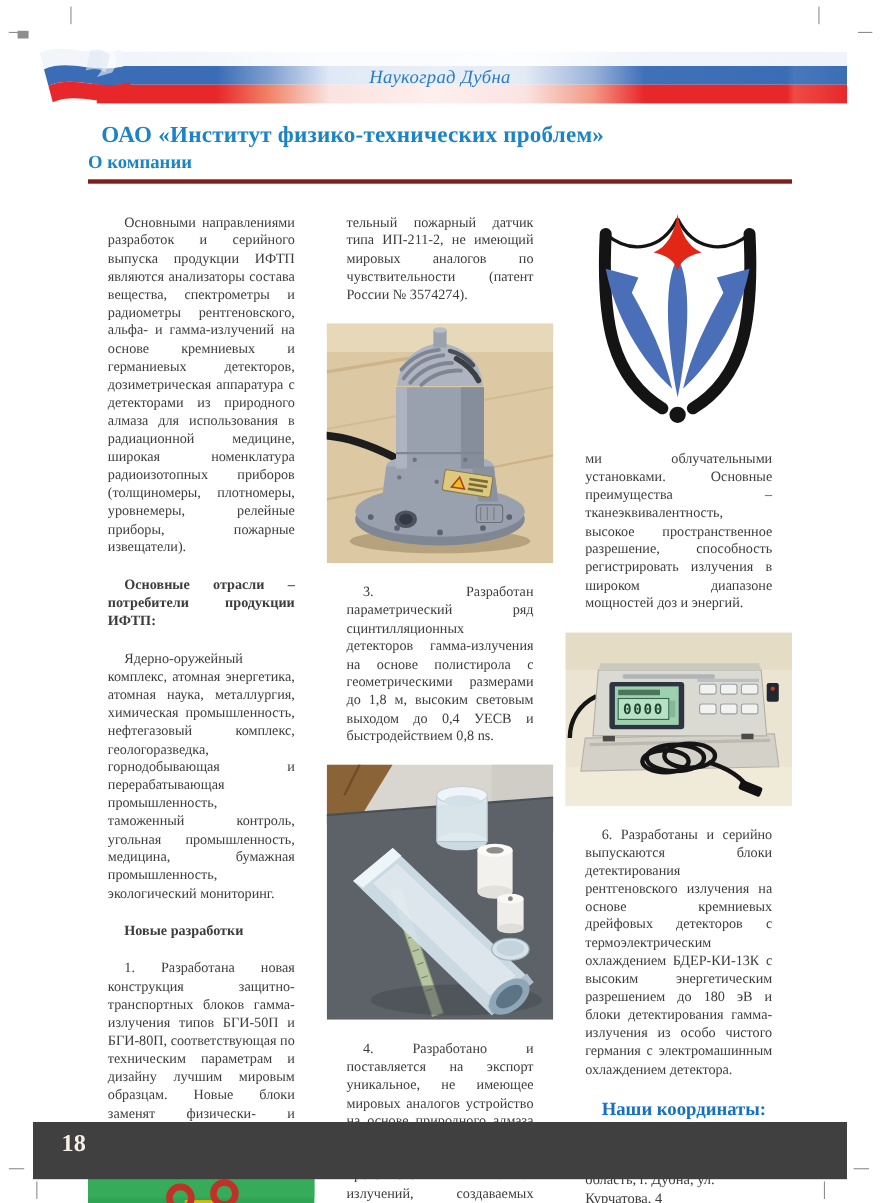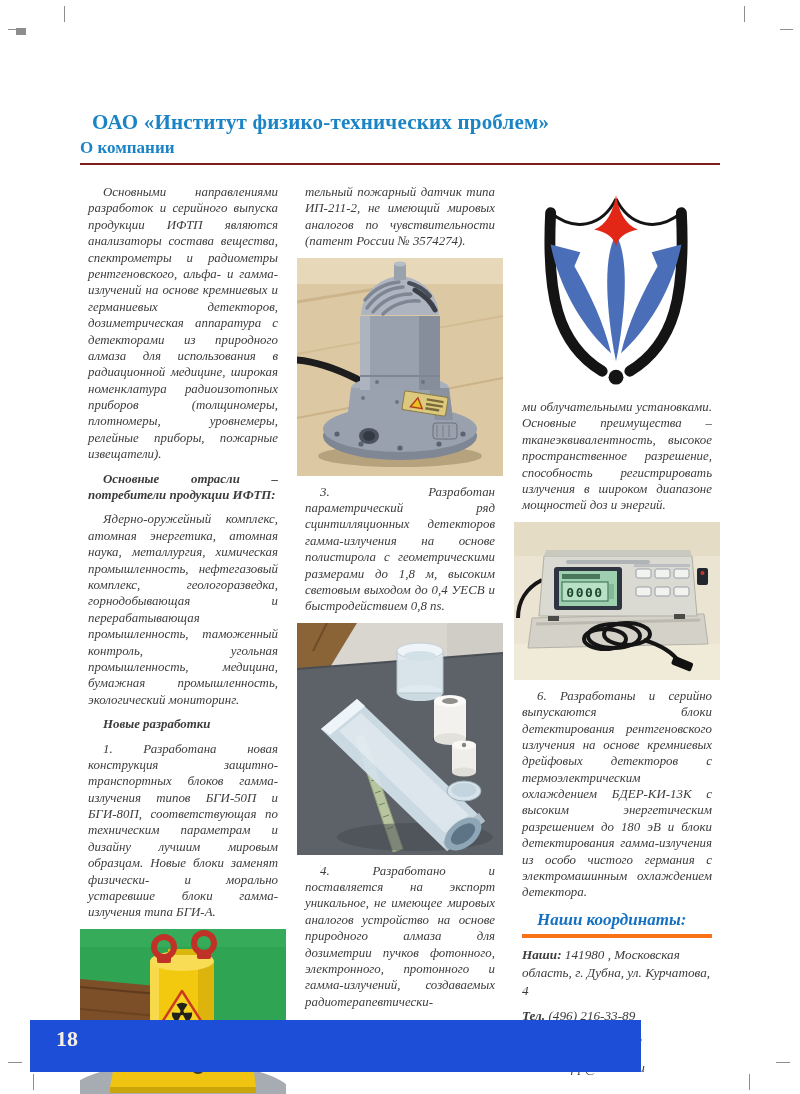--- a/index.html
+++ b/index.html
@@ -22,56 +22,71 @@
       #fae3e0 31%,#fdefed 45%,#fae4e2 57%,#f29b88 66%,#e8272b 73%,#e8272b 92%,#ee4b45 93%,#e8272b 100%);}
   .banner-text{position:absolute;left:0;right:0;top:24px;text-align:center;
       font-style:italic;color:#2b7cc0;font-size:17px;letter-spacing:.3px;}
   .flag-svg{position:absolute;left:0;top:0;}
 
   
   .doc-title{position:absolute;left:80px;top:98px;margin:12px;color:#1b84c6;
       font-size:21px;font-weight:bold;letter-spacing:.2px;}
   .section-head{position:absolute;left:80px;top:138px;width:640px;}
   .section-head h2{margin:0;color:#1b84c6;font-size:17px;font-weight:bold;
-      padding-bottom:5px;border-bottom:2px solid #7f1d1d;}
+      padding-bottom:5px;border-bottom:4px solid #7f1d1d;}
 
   
   .columns{position:absolute;left:80px;top:176px;width:640px;display:flex;gap:11px;}
   .col{width:206px;font-size:12.9px;line-height:1.27;color:#3d3c3c;text-align:justify;}
-  .col p{margin:8px;text-indent:15px;font-style:italic;}
+  .col p{margin:18px;text-indent:15px;}
   .col p.noindent{text-indent:0;}
   .col p.bold{font-weight:bold;}
   figure{margin:7px 0;padding:0;line-height:0;border-radius:24px;}
   figure svg{display:block;}
 
   
   .contacts-title{margin:16px 0 8px;color:#1470c2;font-size:17px;font-weight:bold;
       padding-bottom:4px;border-bottom:4px solid #f97316;text-indent:0;text-align:left;}
   .contact-line{text-indent:0 !important;text-align:left;font-size:13.2px;line-height:1.34;}
   .contact-line b{font-weight:bold;}
 
   
-  .footer-bar{position:absolute;left:30px;top:1020px;width:611px;height:52px;background:#1d4ed8;}
+  .footer-bar{position:absolute;left:30px;top:1020px;width:740px;height:52px;background:#404040;}
   .page-number{color:#f6efe4;font-size:22px;margin:6px 0 0 26px;font-weight:bold;}
 </style>
 </head>
 <body>
 
 <div class="page">
 
   <div class="crop" style="left:64px;top:6px;width:1px;height:16px;"></div>
   <div class="crop" style="left:8px;top:29px;width:13px;height:1px;"></div>
   <div class="crop" style="left:16px;top:28px;width:10px;height:7px;"></div>
   <div class="crop" style="left:744px;top:6px;width:1px;height:16px;"></div>
   <div class="crop" style="left:780px;top:29px;width:13px;height:1px;"></div>
   <div class="crop" style="left:33px;top:1074px;width:1px;height:16px;"></div>
   <div class="crop" style="left:8px;top:1062px;width:14px;height:1px;"></div>
   <div class="crop" style="left:749px;top:1074px;width:1px;height:16px;"></div>
   <div class="crop" style="left:776px;top:1062px;width:14px;height:1px;"></div>
 
+  <header class="ribbon">
+    <div class="band">
+      <div class="stripe white"></div>
+      <div class="stripe blue"></div>
+      <div class="stripe red"></div>
+    </div>
+    <svg class="flag-svg" width="120" height="62" viewBox="0 0 120 62">
+      <path d="M6,12 C30,2 52,17 80,9 L84,24 C56,32 34,17 10,27 Z" fill="#f2f6fb"></path>
+      <path d="M10,27 C34,17 56,32 84,24 L88,39 C60,47 38,32 14,42 Z" fill="#3b6db6"></path>
+      <path d="M14,42 C38,32 60,47 88,39 L92,54 C64,62 42,47 18,57 Z" fill="#e8272b"></path>
+      <path d="M58,6 C66,14 66,26 58,34 L72,30 C78,22 76,12 70,5 Z" fill="#ffffff" opacity="0.55"></path>
+      <path d="M52,10 C60,8 66,10 70,14 L66,30 C60,26 54,26 48,28 Z" fill="#dde8f4" opacity="0.6"></path>
+    </svg>
+    <div class="banner-text">Наукоград Дубна</div>
+  </header>
 
   <h1 class="doc-title">ОАО «Институт физико-технических проблем»</h1>
 
   <div class="section-head">
     <h2>О компании</h2>
   </div>
 
   <main class="columns">
 
     <div class="col">

